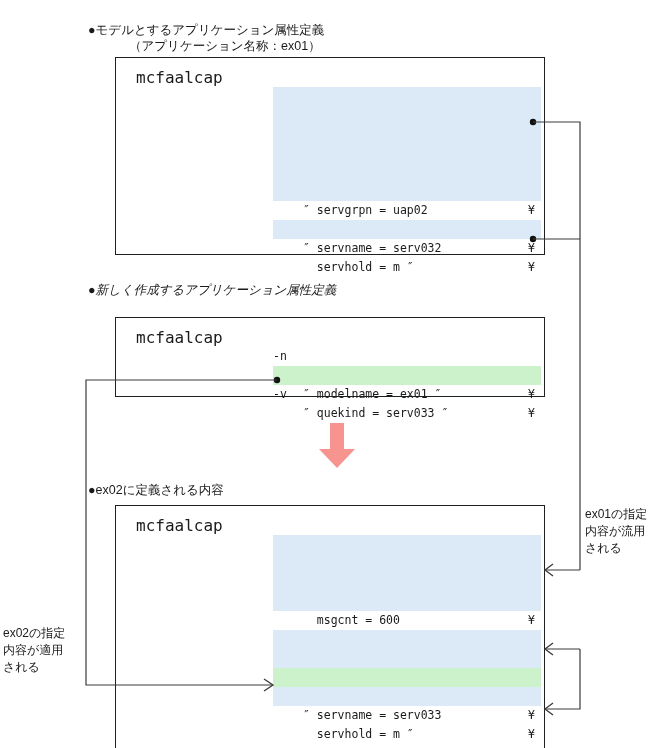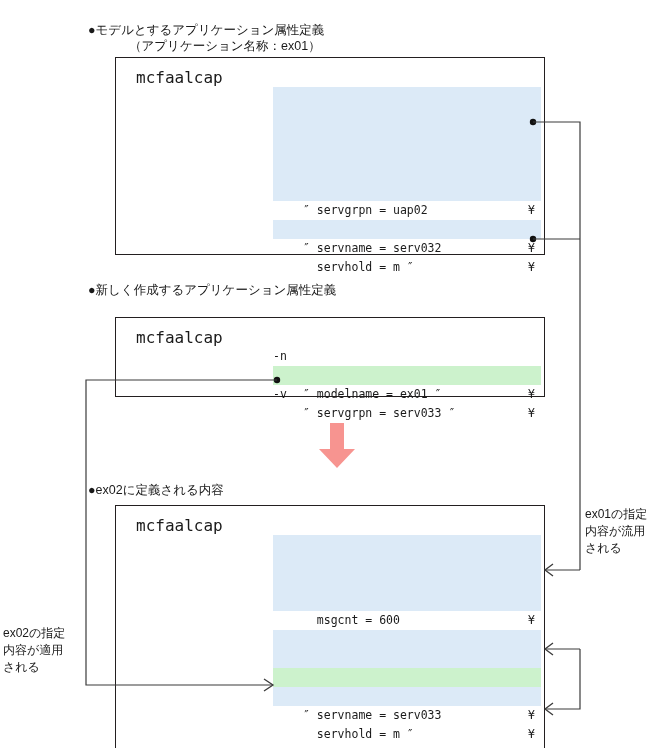--- a/index.html
+++ b/index.html
@@ -166,39 +166,39 @@
       </div>
       <div class="row hl-blue">
         <span class="opt"></span>
         <span class="body">  servhold = m ″</span>
         <span class="cont"></span>
       </div>
 
     </div>
   </div>
 
-  <div class="heading" style="left:88px; top:270px;">●新しく作成するアプリケーション属性定義</div>
+  <div class="heading" style="left:88px; top:270px;font-style:italic;">●新しく作成するアプリケーション属性定義</div>
 
   <div class="codebox" style="left:115px; top:305px; width:430px; height:80px;">
     <div class="cmdname" style="left:20px; top:10px;">mcfaalcap</div>
     <div class="rows" style="left:157px; top:10px; width:268px;">
 
       <div class="row">
         <span class="opt">-n</span>
         <span class="body">″ name = ex02</span>
         <span class="cont">¥</span>
       </div>
       <div class="row">
         <span class="opt">-N</span>
         <span class="body">″ modelname = ex01 ″</span>
         <span class="cont">¥</span>
       </div>
       <div class="row hl-green">
         <span class="opt">-v</span>
-        <span class="body">″ servgrpn = serv033 ″</span>
+        <span class="body">″ quekind = serv033 ″</span>
         <span class="cont"></span>
       </div>
 
     </div>
   </div>
 
   <div class="pinkarrow">
     <svg width="38" height="46" viewBox="0 0 38 46">
       <polygon points="12,0 26,0 26,26 37,26 19,45 1,26 12,26" fill="#f79490"></polygon>
     </svg>

